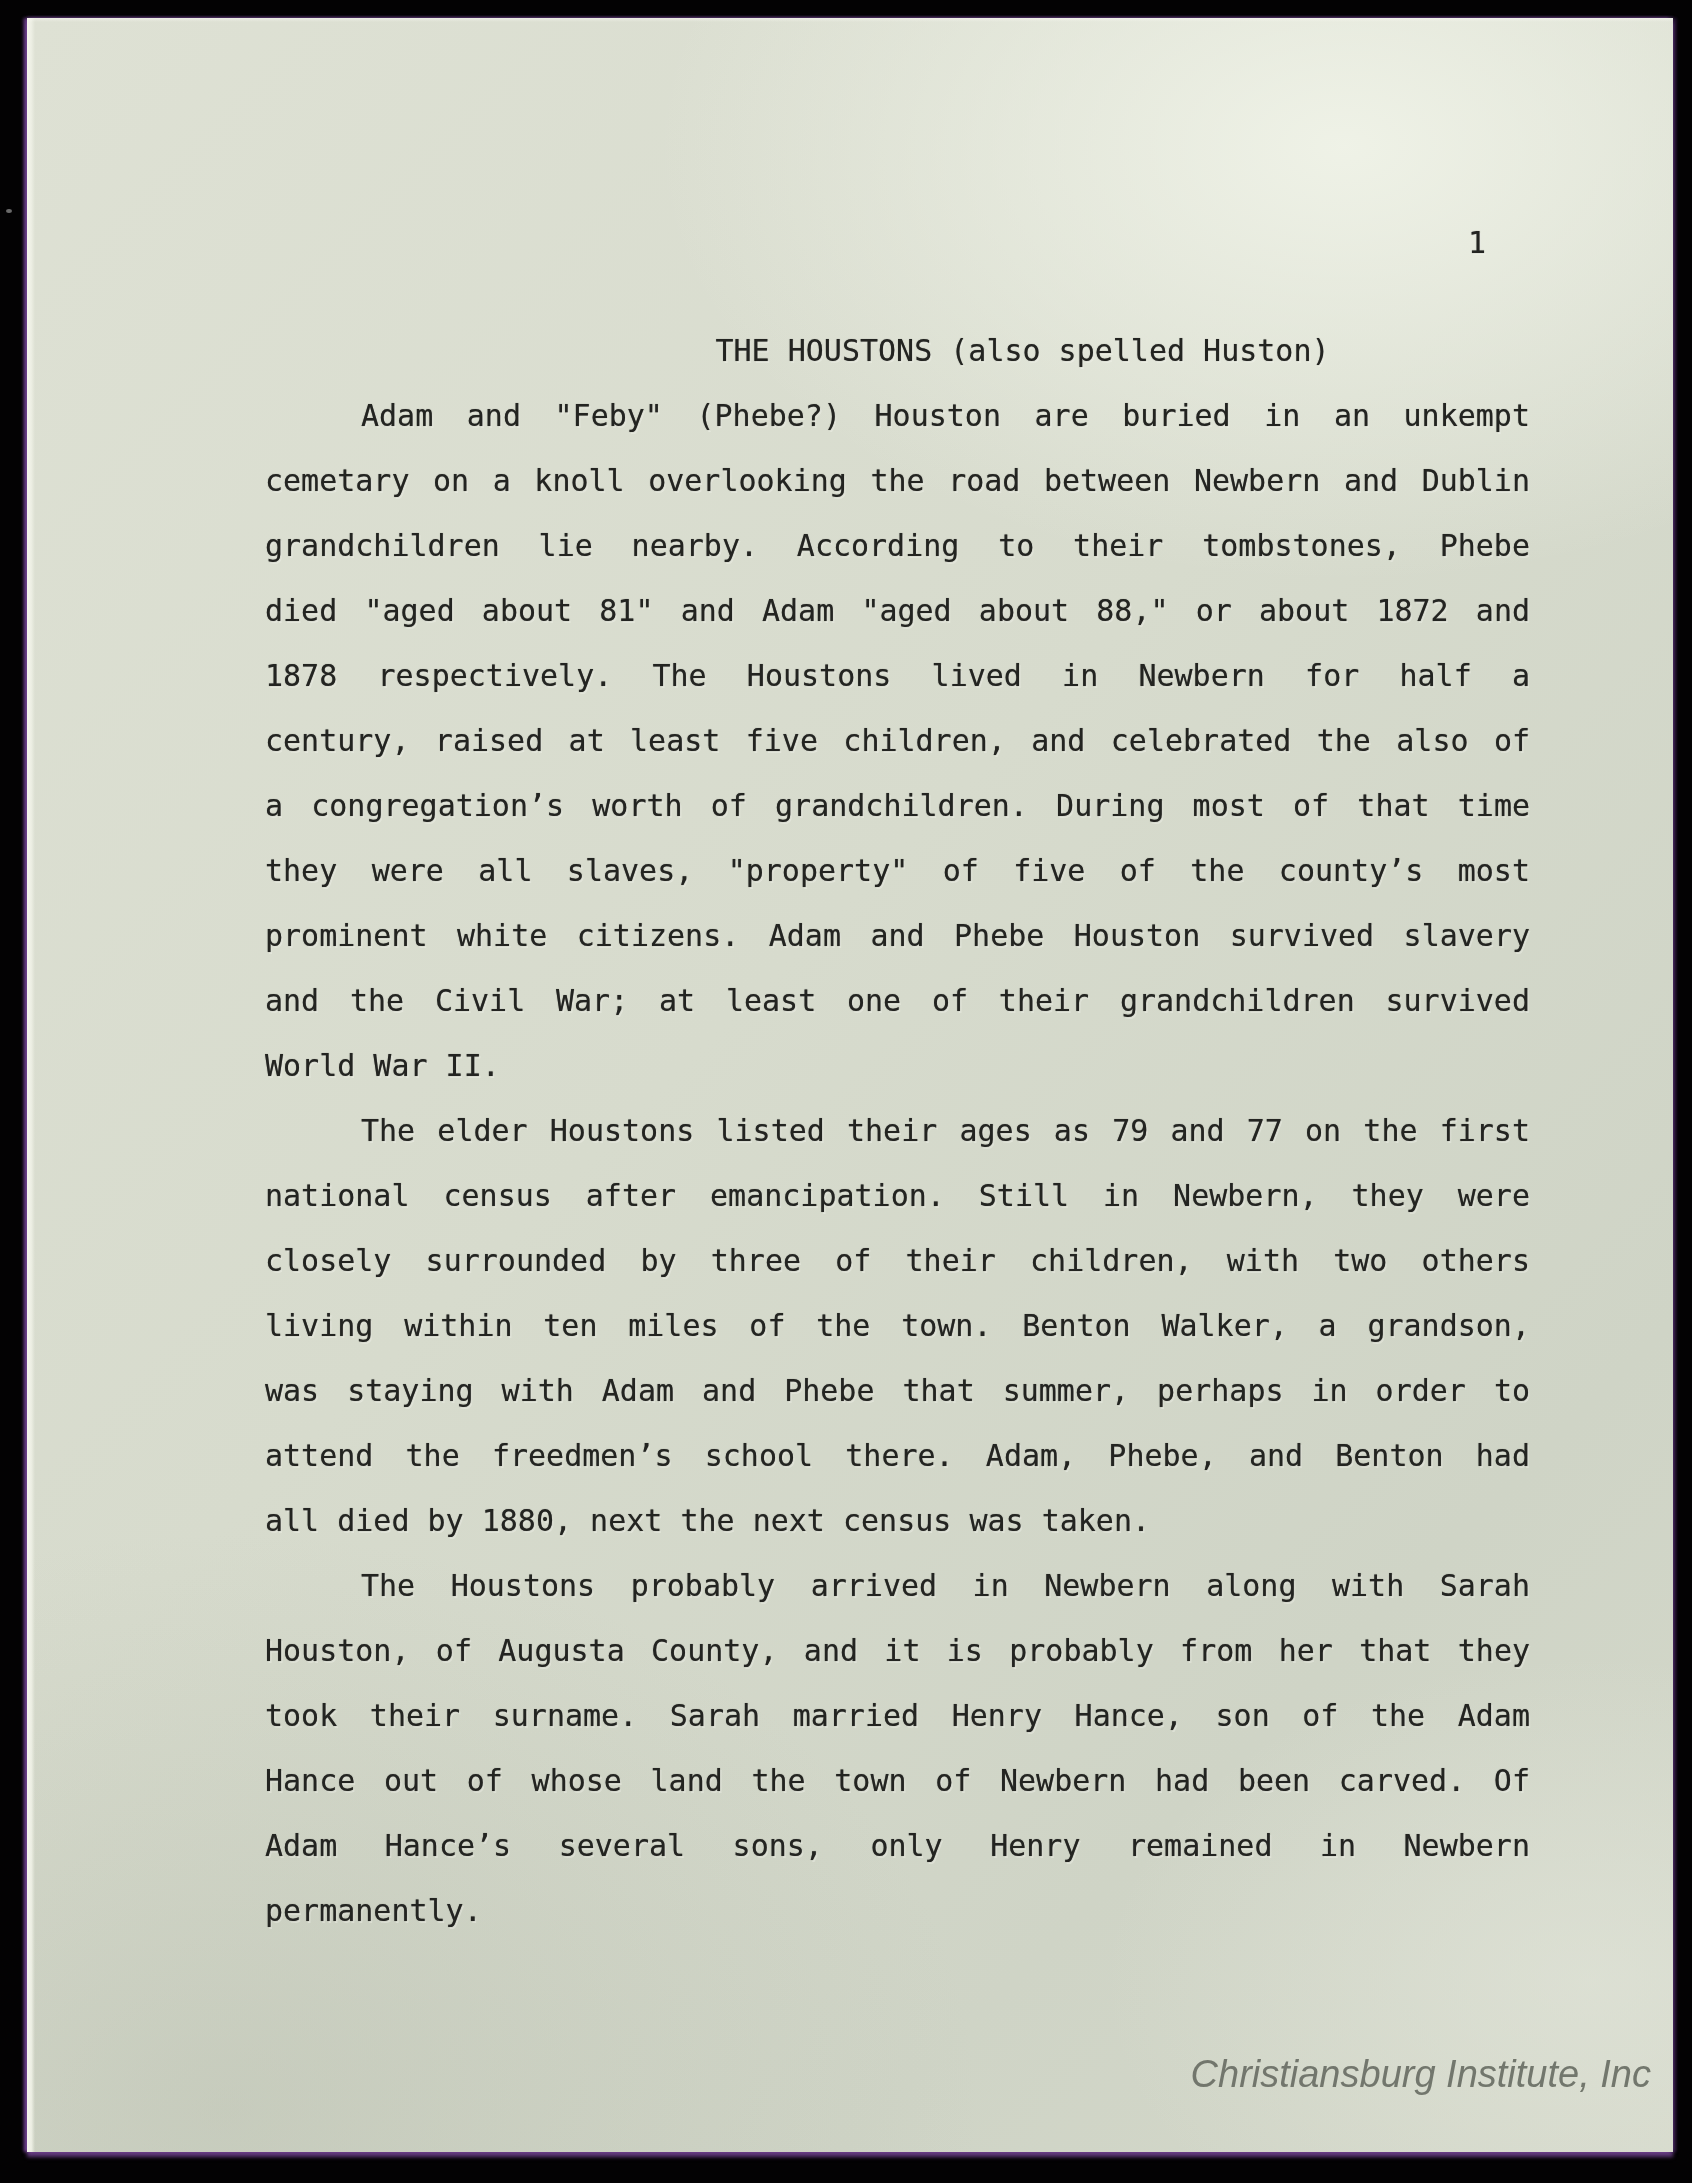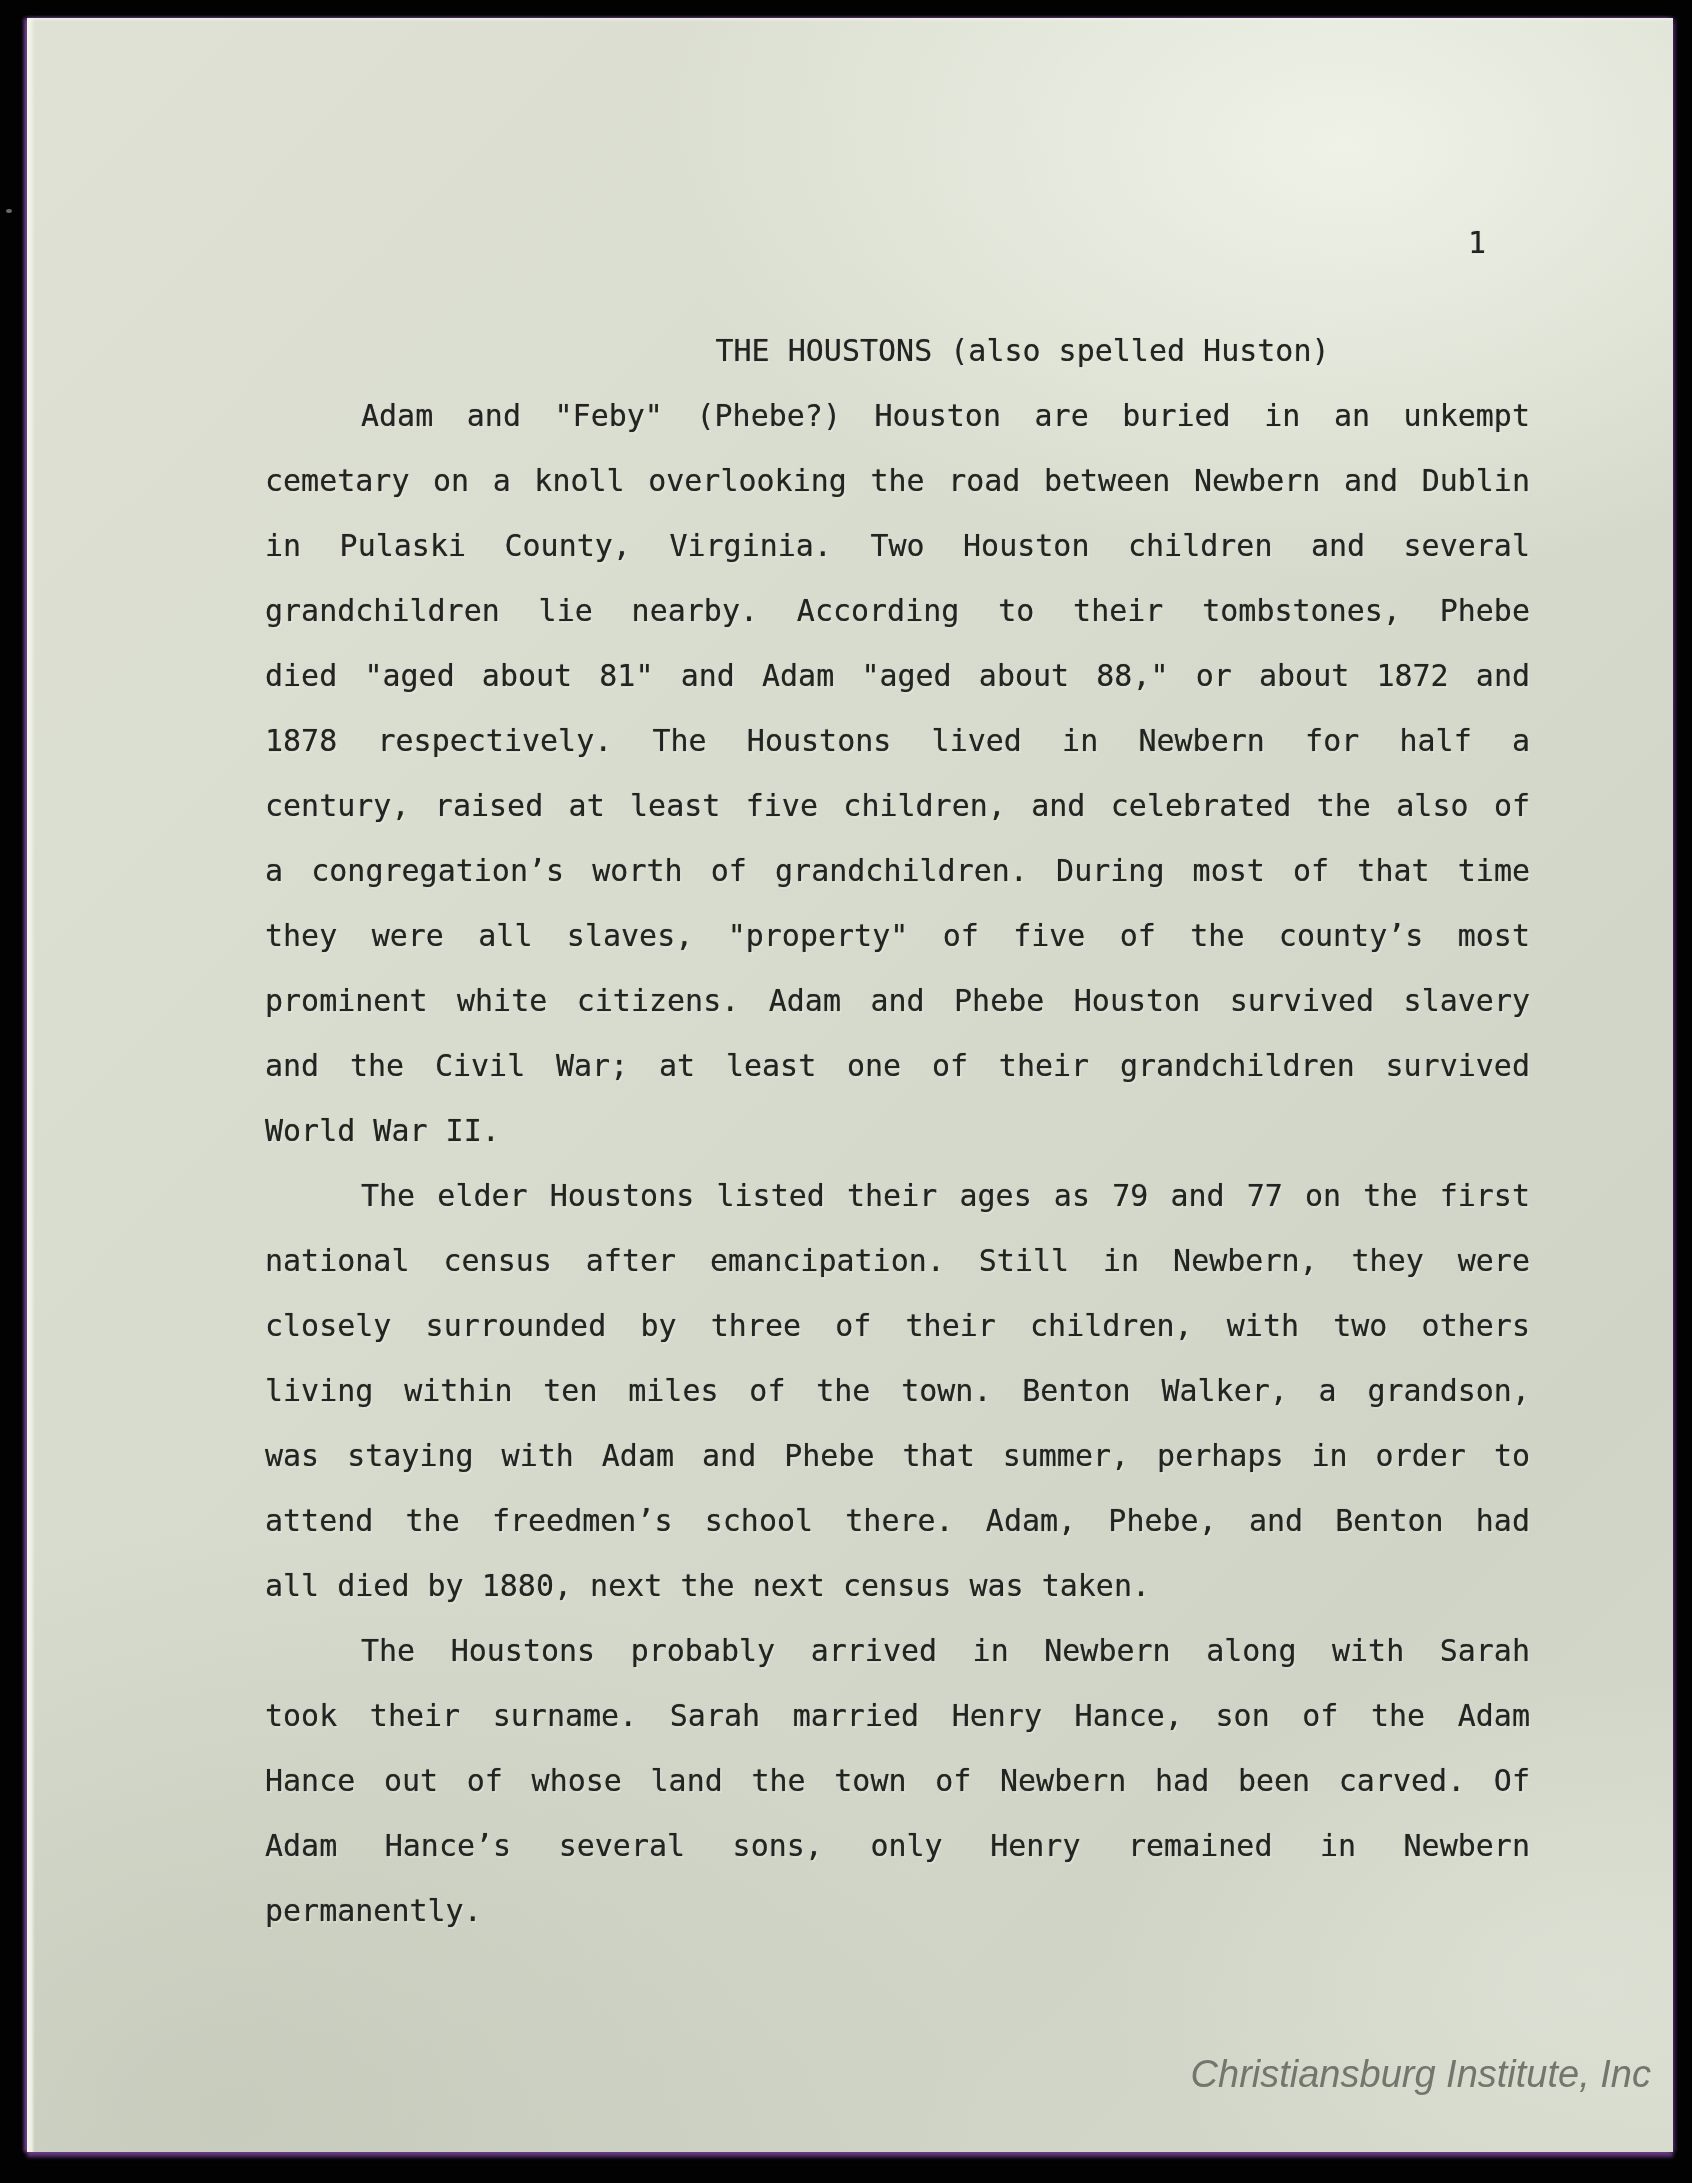--- a/index.html
+++ b/index.html
@@ -124,38 +124,38 @@
   <div class="page-edge-left"></div>
   <div class="page-edge-top"></div>
 
   <div class="page-num">1</div>
 
   <div class="doc-text" id="doc-lines">
     <div class="doc-title">THE HOUSTONS (also spelled Huston)</div>
 
   <div class="line first">Adam and "Feby" (Phebe?) Houston are buried in an unkempt</div>
       <div class="line">cemetary on a knoll overlooking the road between Newbern and Dublin</div>
-      <div class="line">in Pulaski County, Virginia.  Two Houston children and several</div>
       <div class="line">grandchildren lie nearby.  According to their tombstones, Phebe</div>
       <div class="line">died "aged about 81" and Adam "aged about 88," or about 1872 and</div>
       <div class="line">1878 respectively.  The Houstons lived in Newbern for half a</div>
       <div class="line">century, raised at least five children, and celebrated the also of</div>
       <div class="line">a congregation’s worth of grandchildren.  During most of that time</div>
       <div class="line">they were all slaves, "property" of five of the county’s most</div>
       <div class="line">prominent white citizens.  Adam and Phebe Houston survived slavery</div>
       <div class="line">and the Civil War; at least one of their grandchildren survived</div>
       <div class="line plast">World War II.</div>
       <div class="line first">The elder Houstons listed their ages as 79 and 77 on the first</div>
       <div class="line">national census after emancipation.  Still in Newbern, they were</div>
       <div class="line">closely surrounded by three of their children, with two others</div>
       <div class="line">living within ten miles of the town.  Benton Walker, a grandson,</div>
       <div class="line">was staying with Adam and Phebe that summer, perhaps in order to</div>
       <div class="line">attend the freedmen’s school there.  Adam, Phebe, and Benton had</div>
       <div class="line plast">all died by 1880, next the next census was taken.</div>
       <div class="line first">The Houstons probably arrived in Newbern along with Sarah</div>
+      <div class="line">Houston, of Augusta County, and it is probably from her that they</div>
       <div class="line">took their surname.   Sarah married Henry Hance, son of the Adam</div>
       <div class="line">Hance out of whose land the town of Newbern had been carved.  Of</div>
       <div class="line">Adam Hance’s several sons, only Henry remained in Newbern</div>
       <div class="line plast">permanently.</div>
     </div>
 
   <div class="watermark">Christiansburg Institute, Inc</div>
 </div>
 
 

